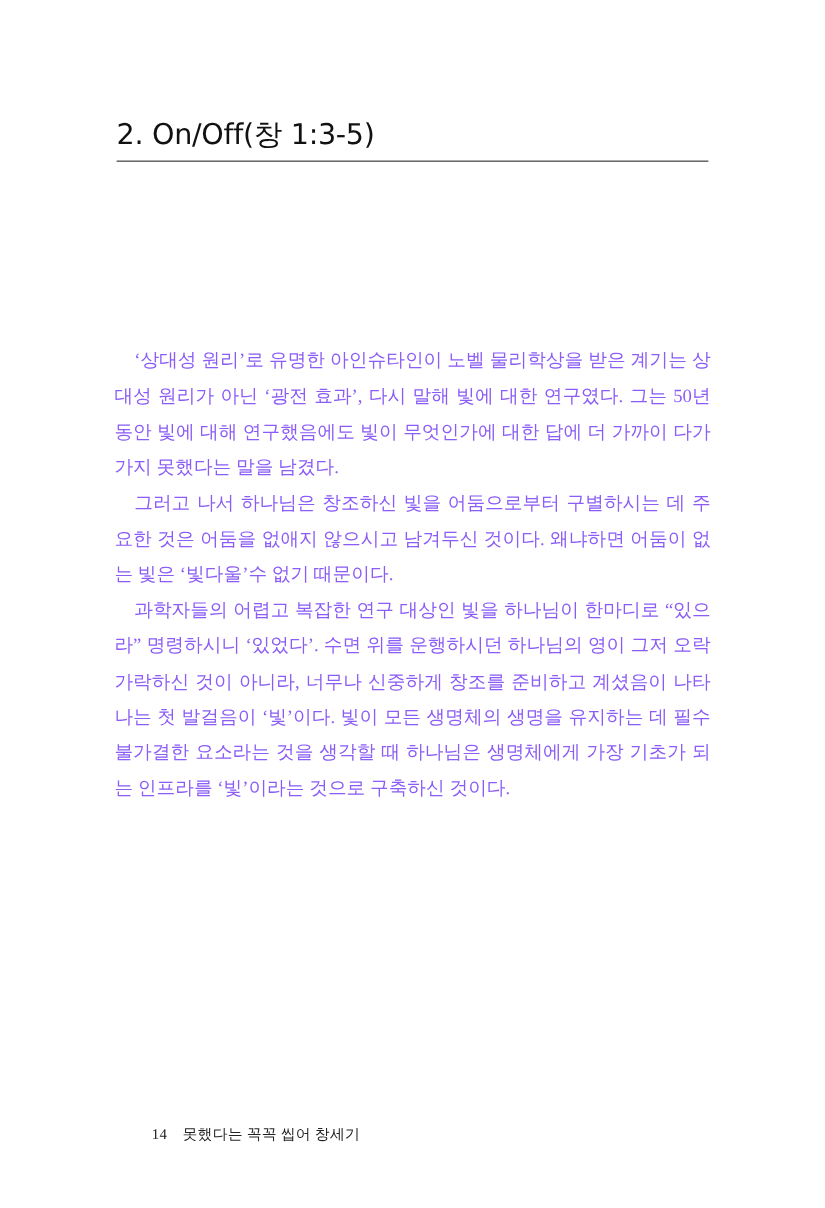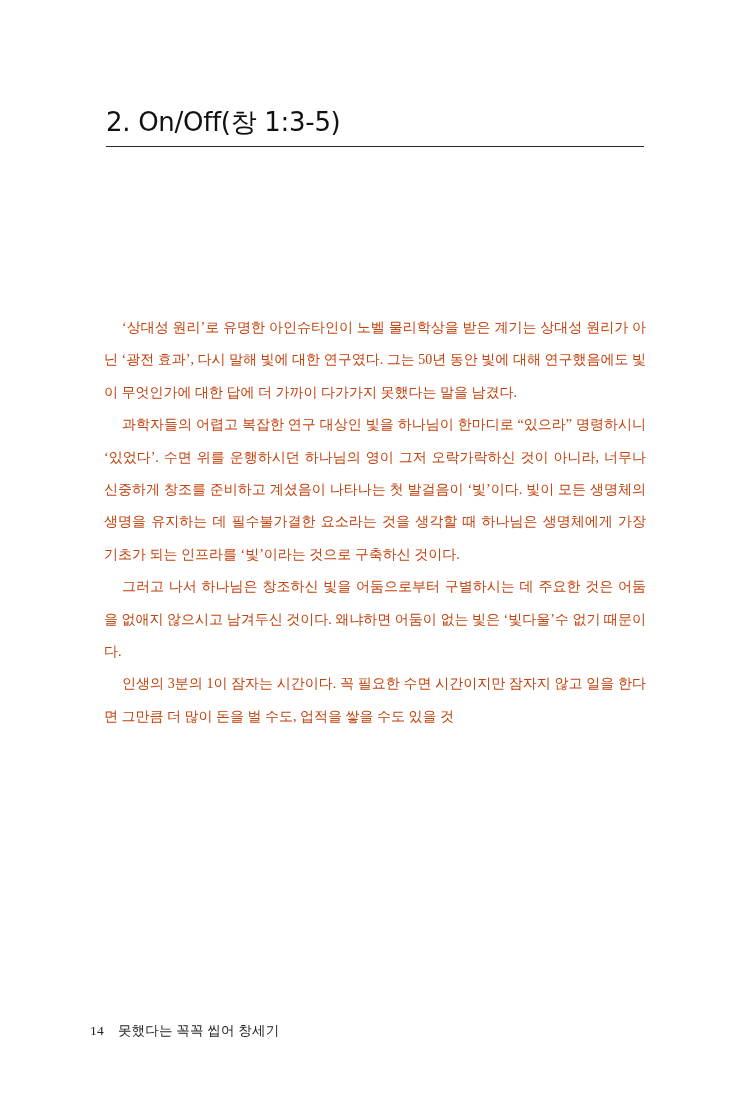--- a/index.html
+++ b/index.html
@@ -41,57 +41,57 @@
     top: 146px;
     width: 538px;
     height: 1px;
     background: #2b2b2b;
   }
   .body-text {
     position: absolute;
     left: 104px;
     top: 312px;
     width: 542px;
-    font-size: 14px;
+    font-size: 17px;
     line-height: 32.4px;
     text-align: justify;
     text-justify: inter-character;
     word-break: break-all;
-    color: #c2410c;
+    color: #8b5cf6;
   }
   .body-text p {
     margin: 0;
     text-indent: 18px;
   }
   .footer {
     position: absolute;
     left: 90px;
     top: 1022px;
     width: 560px;
     font-size: 13.5px;
     color: #232323;
     letter-spacing: 0.2px;
   }
   .footer .pg {
     margin-right: 14px;
+    margin-left: 48px;
   }
 </style>
 </head>
 <body>
 
 <div class="page">
 
   <h1 class="chapter-title">2. On/Off(창 1:3-5)</h1>
 
   <div class="title-rule"></div>
 
   <div class="body-text">
     <p>‘상대성 원리’로 유명한 아인슈타인이 노벨 물리학상을 받은 계기는 상대성 원리가 아닌 ‘광전 효과’, 다시 말해 빛에 대한 연구였다. 그는 50년 동안 빛에 대해 연구했음에도 빛이 무엇인가에 대한 답에 더 가까이 다가가지 못했다는 말을 남겼다.</p>
+    <p>그러고 나서 하나님은 창조하신 빛을 어둠으로부터 구별하시는 데 주요한 것은 어둠을 없애지 않으시고 남겨두신 것이다. 왜냐하면 어둠이 없는 빛은 ‘빛다울’수 없기 때문이다.</p>
     <p>과학자들의 어렵고 복잡한 연구 대상인 빛을 하나님이 한마디로 “있으라” 명령하시니 ‘있었다’. 수면 위를 운행하시던 하나님의 영이 그저 오락가락하신 것이 아니라, 너무나 신중하게 창조를 준비하고 계셨음이 나타나는 첫 발걸음이 ‘빛’이다. 빛이 모든 생명체의 생명을 유지하는 데 필수불가결한 요소라는 것을 생각할 때 하나님은 생명체에게 가장 기초가 되는 인프라를 ‘빛’이라는 것으로 구축하신 것이다.</p>
-    <p>그러고 나서 하나님은 창조하신 빛을 어둠으로부터 구별하시는 데 주요한 것은 어둠을 없애지 않으시고 남겨두신 것이다. 왜냐하면 어둠이 없는 빛은 ‘빛다울’수 없기 때문이다.</p>
-    <p>인생의 3분의 1이 잠자는 시간이다. 꼭 필요한 수면 시간이지만 잠자지 않고 일을 한다면 그만큼 더 많이 돈을 벌 수도, 업적을 쌓을 수도 있을 것</p>
   </div>
 
   <div class="footer">
     <span class="pg">14</span><span>못했다는 꼭꼭 씹어 창세기</span>
   </div>
 
 </div>
 
 </body></html>

